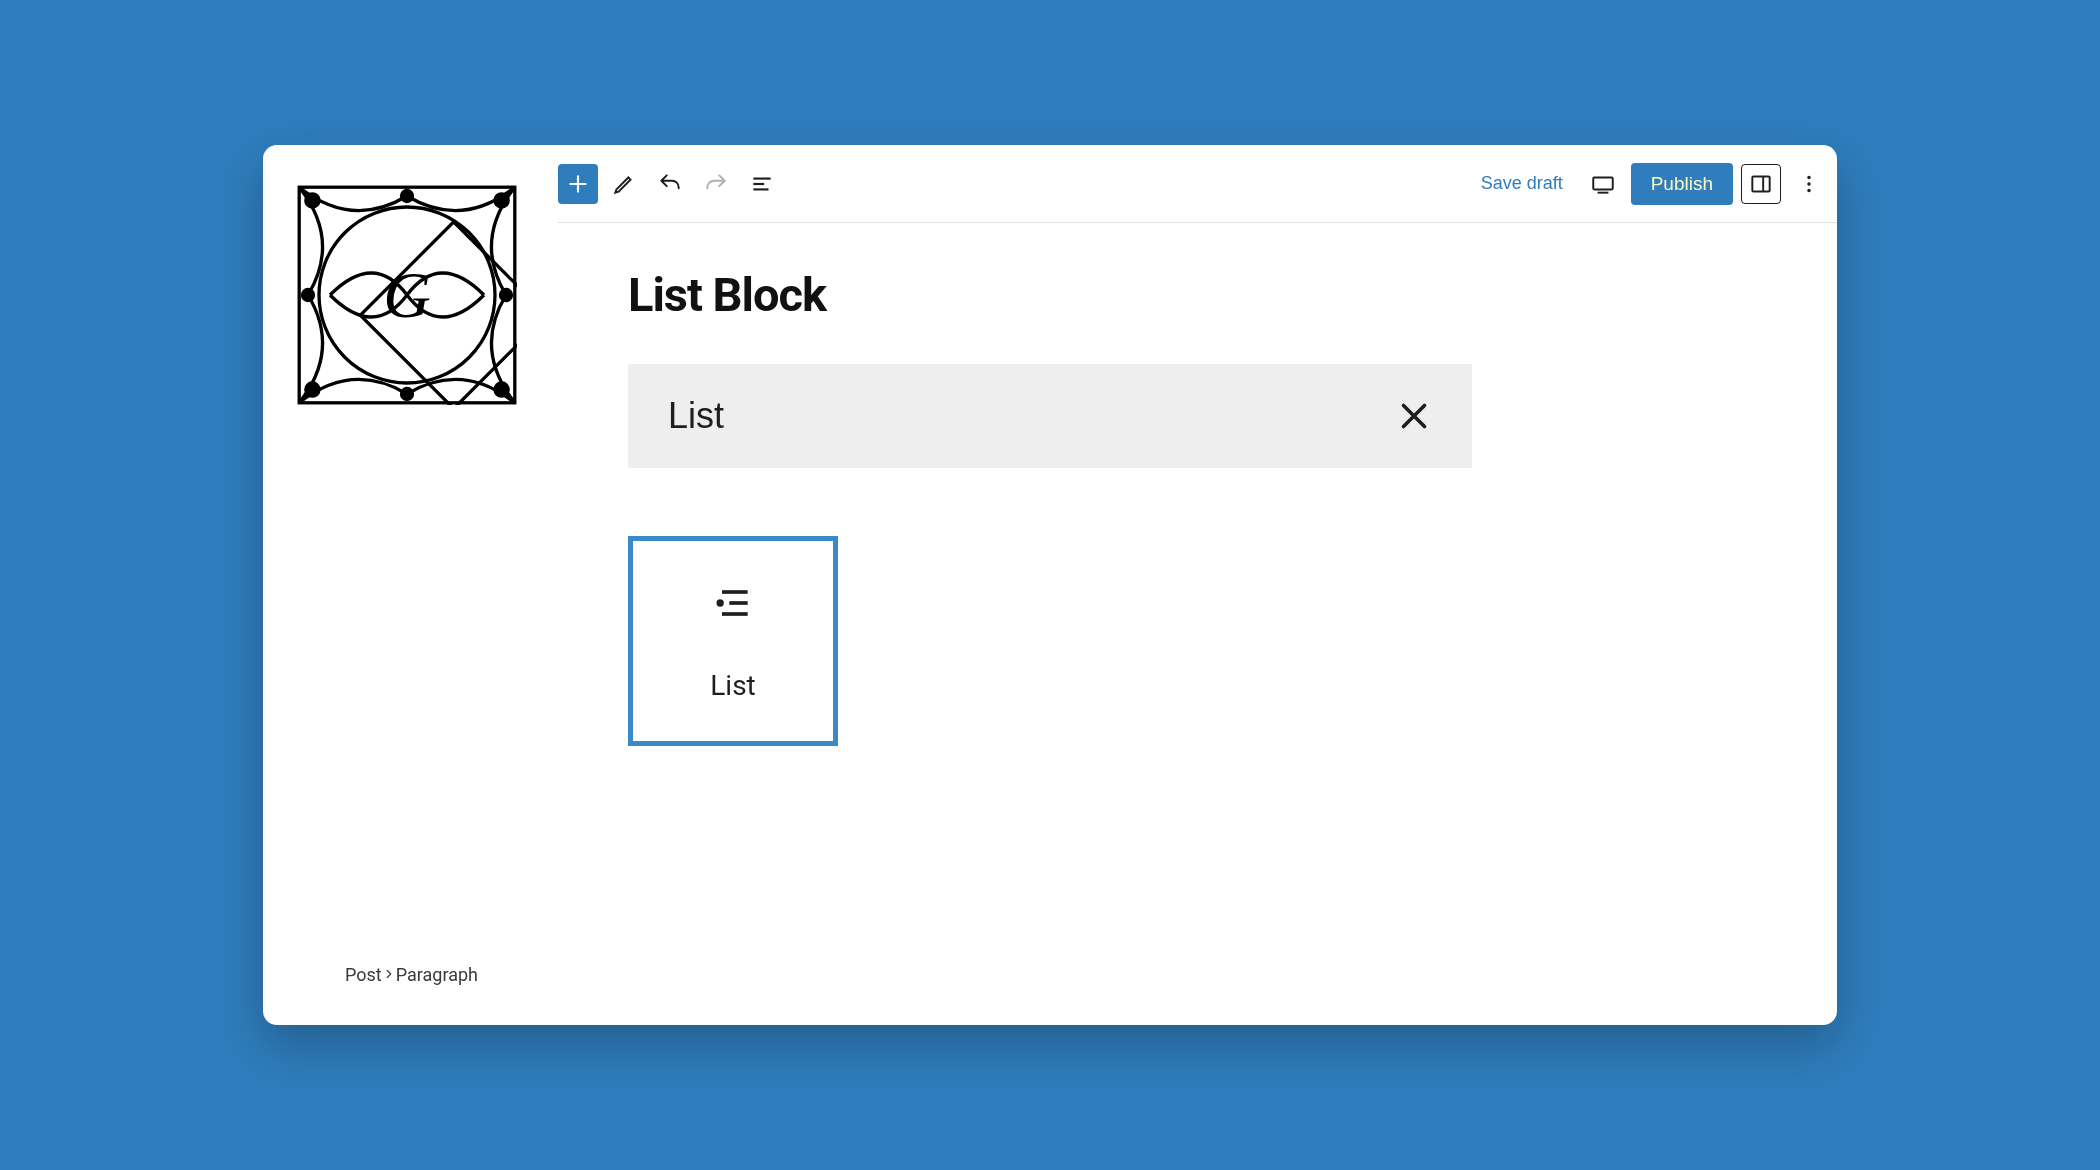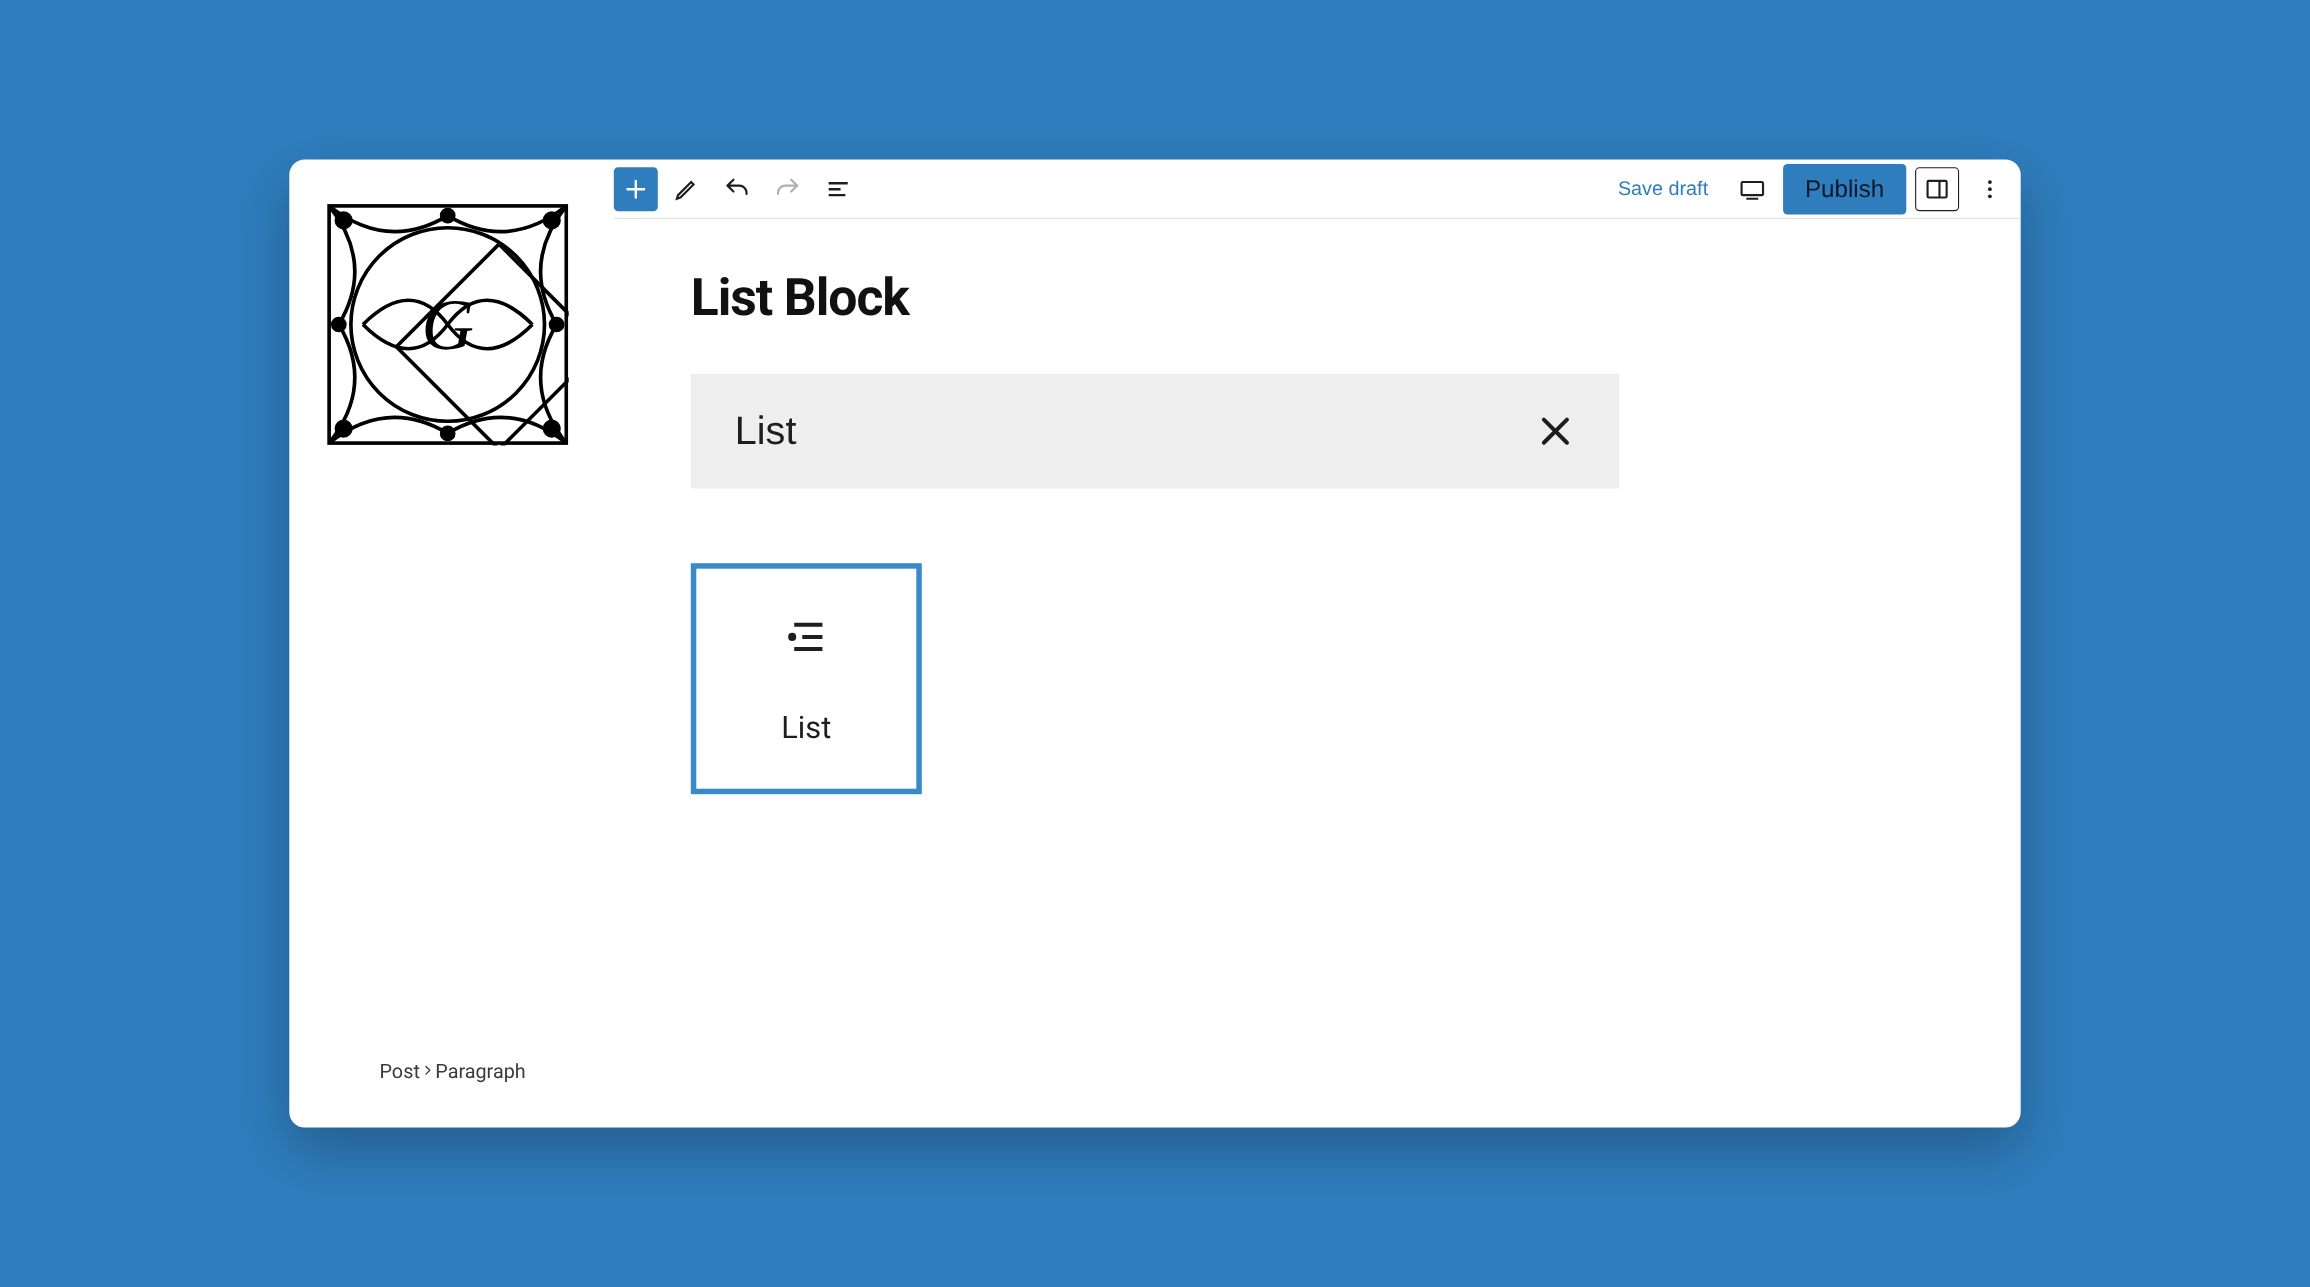--- a/index.html
+++ b/index.html
@@ -32,21 +32,21 @@
     align-items: center;
     justify-content: center;
   }
   .logo svg { width: 100%; height: 100%; }
   .main {
     flex: 1;
     display: flex;
     flex-direction: column;
   }
   .toolbar {
-    height: 54px;
+    height: 78px;
     border-bottom: 1px solid #e0e0e0;
     display: flex;
     align-items: center;
     padding: 0 8px 0 0;
   }
   .toolbar-left {
     display: flex;
     align-items: center;
     gap: 6px;
   }
@@ -79,22 +79,22 @@
   .link-btn {
     color: #2f7dbd;
     font-size: 18px;
     padding: 0 12px;
     cursor: pointer;
     background: none;
     border: none;
   }
   .publish-btn {
     background: #2f7dbd;
-    color: #0f172a;
-    font-size: 22px;
+    color: #fef9c3;
+    font-size: 19px;
     padding: 10px 20px;
     border-radius: 4px;
     cursor: pointer;
     border: none;
   }
   .content {
     flex: 1;
     padding: 44px 70px 0 70px;
   }
   .title {

